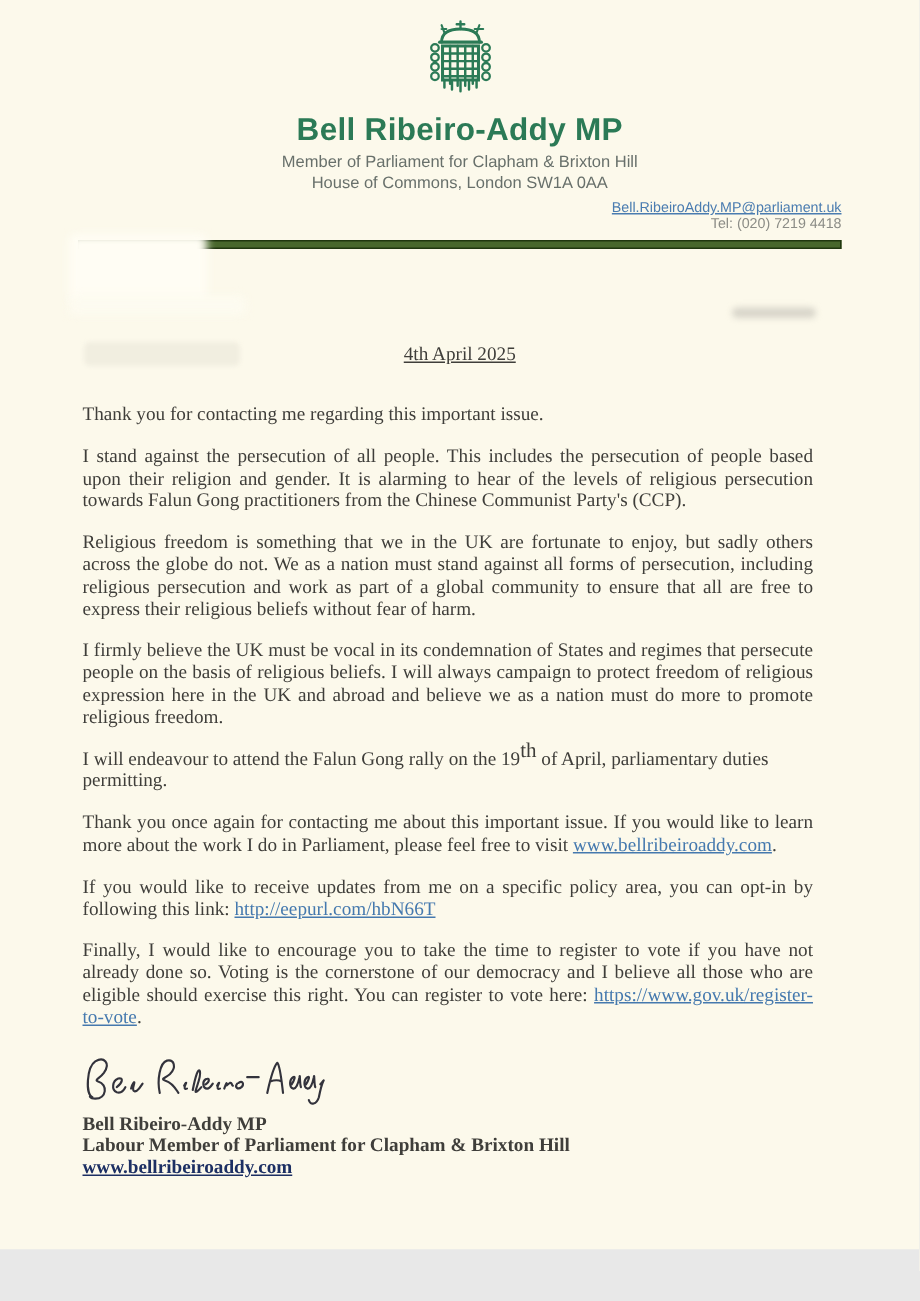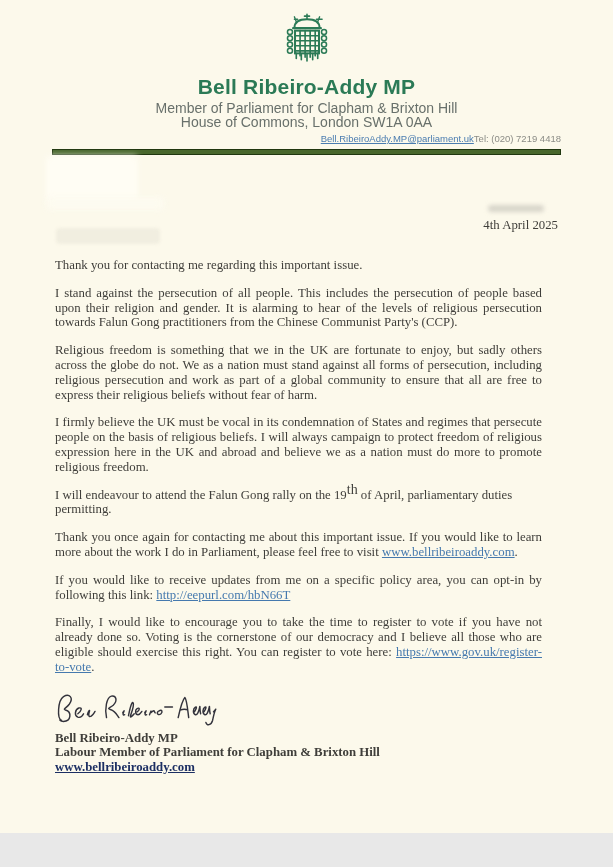--- a/index.html
+++ b/index.html
@@ -16,42 +16,42 @@
   .header{padding-top:13px;text-align:center;}
   .logo{display:block;margin:0 auto;width:64px;height:58px;}
   .mp-name{
     margin:4px 0 2px;
     font-family:"Liberation Sans", sans-serif;
     font-size:21px;font-weight:bold;letter-spacing:.2px;
     color:#2b7a56;
   }
   .sub{
     font-family:"Liberation Sans", sans-serif;
-    font-size:14px;line-height:14px;color:#68706b;
+    font-size:11px;line-height:14px;color:#68706b;
   }
   .contact-row{
-    display:flex;justify-content:flex-end;align-items:flex-end;
+    display:flex;justify-content:space-between;align-items:flex-end;
     margin:4px 52px 0 52px;
     font-family:"Liberation Sans", sans-serif;
-    font-size:9.5px;color:#8b8c86;
+    font-size:9.5px;color:#8b8c86;flex-direction:column;
   }
   .email-link{color:#4a7cb0;text-decoration:underline;cursor:pointer;}
   .rule{
     margin:5px 52px 0 52px;height:4px;
     background:#48672c;border:1px solid #20370f;
   }
   
   .smudge{position:absolute;border-radius:4px;}
   .smudge-addr1{left:46px;top:156px;width:92px;height:46px;background:#fffdf4;filter:blur(3px);}
   .smudge-addr2{left:46px;top:197px;width:118px;height:13px;background:#fdfbf0;filter:blur(3px);}
   .smudge-date{left:488px;top:205px;width:56px;height:7px;background:#d8d5ca;filter:blur(2px);}
   .smudge-salutation{left:56px;top:228px;width:104px;height:16px;background:#f1eee0;filter:blur(1.5px);}
   
   .content{margin:0 55px;position:relative;}
-  .date-line{margin-top:63px;text-align:right;font-size:12.8px;}
+  .date-line{margin-top:63px;text-align:center;font-size:12.8px;text-decoration:underline;}
   .body-text{margin-top:25px;font-size:12.8px;line-height:14.8px;}
   .body-text p{margin:0 16px 13px 0;text-align:justify;}
   .body-text p.no-just{text-align:left;}
   a.blue-link{color:#4579ae;text-decoration:underline;cursor:pointer;}
   sup{font-size:14px;line-height:0;}
   
   .sig-svg{display:block;margin:2px 0 1px -2px;width:172px;height:42px;}
   .sig-block{font-size:12.8px;line-height:14.6px;font-weight:bold;}
   a.navy-link{color:#1c2f63;font-weight:bold;text-decoration:underline;cursor:pointer;}
 </style>

